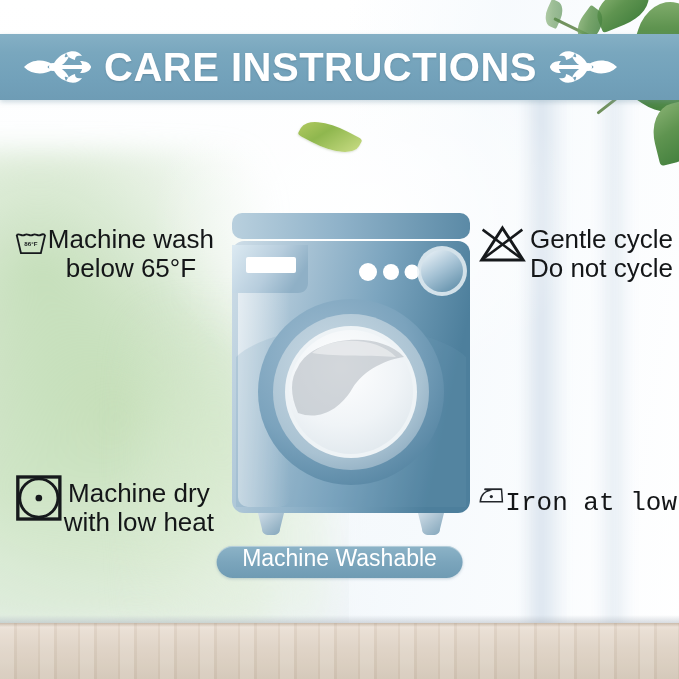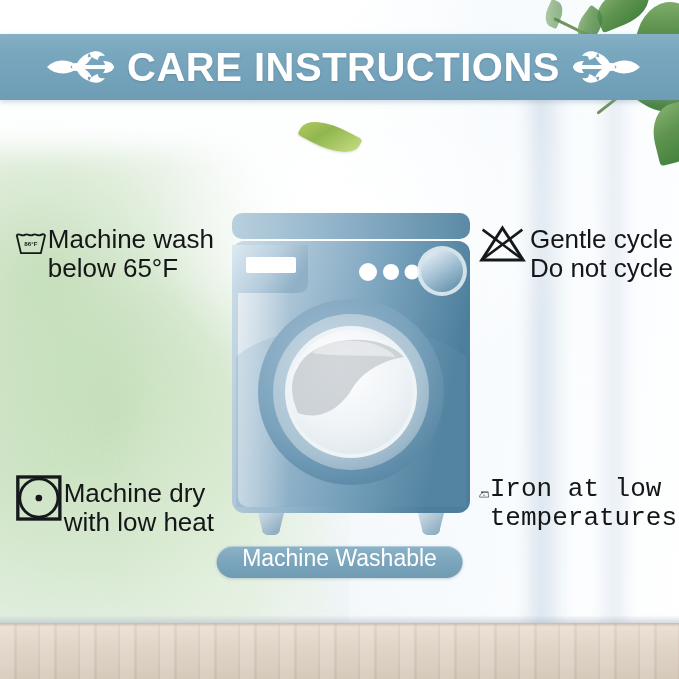--- a/index.html
+++ b/index.html
@@ -99,21 +99,21 @@
     border-radius:72% 8% 72% 8%;
     transform:rotate(28deg);
     box-shadow:0 1px 2px rgba(120,140,90,.25);
   }
 
   
   .banner {
     position:absolute; left:0; top:34px; width:679px; height:66px;
     background:linear-gradient(180deg,#85b0c5 0%, #79a7be 28%, #72a1ba 70%, #6e9cb5 100%);
     box-shadow:0 2px 5px rgba(110,145,165,.35);
-    display:flex; align-items:center; justify-content:center;
+    display:flex; align-items:center; 
     z-index:5;
   }
   .banner-title {
     color:#ffffff;
     font-size:40px;
     font-weight:bold;
     letter-spacing:.5px;
     line-height:1;
     white-space:nowrap;
     text-shadow:0 1px 2px rgba(60,95,115,.35);
@@ -126,20 +126,21 @@
 
   
   .sym-block {
     position:absolute;
     display:flex; flex-direction:row; align-items:center;
     z-index:4;
   }
   .sym-icon { display:block; }
   .sym-label {
     margin-top:20px;
+    text-align:center;
     color:#141618;
     font-size:26px;
     line-height:1.12;
     white-space:nowrap;
   }
   #block-wash  { left:14px;  top:196px; width:200px; }
   #block-dry   { left:14px;  top:448px; width:200px; }
   #block-bleach{ right:6px;  top:196px; width:198px; }
   #block-iron  { right:2px;  top:448px; width:198px;font-family:Liberation Mono, monospace; }
 
@@ -269,21 +270,20 @@
   </div>
 
   <div class="sym-block" id="block-iron">
     <svg class="sym-icon" width="124" height="92" viewBox="0 0 124 92">
       <path d="M26 24 L106 24 L110 82 L6 82 C6 82 8 58 22 44 C30 36 40 32 48 30 L26 24 Z" fill="none" stroke="#22262b" stroke-width="7" stroke-linejoin="miter"></path>
       <path d="M26 24 L106 24" stroke="#22262b" stroke-width="7"></path>
       <circle cx="58" cy="58" r="7.5" fill="#22262b"></circle>
     </svg>
     <div class="sym-label">
       <div>Iron at low</div>
-      <div>temperatures</div>
     </div>
   </div>
 
   <div class="washer">
     <svg width="246" height="330" viewBox="0 0 246 330">
       <defs>
         <linearGradient id="bodyG" x1="0" y1="0" x2="1" y2="0.25">
           <stop offset="0%" stop-color="#cfdee8"></stop>
           <stop offset="30%" stop-color="#a7c2d4"></stop>
           <stop offset="62%" stop-color="#7ca5bf"></stop>

